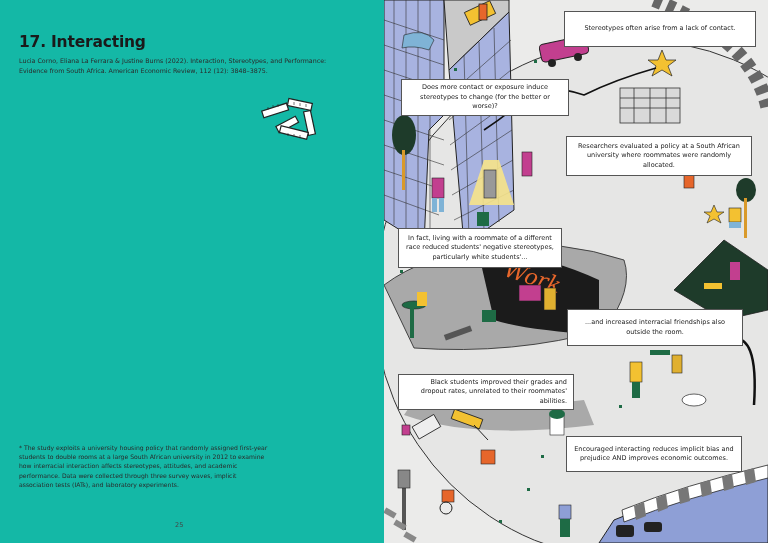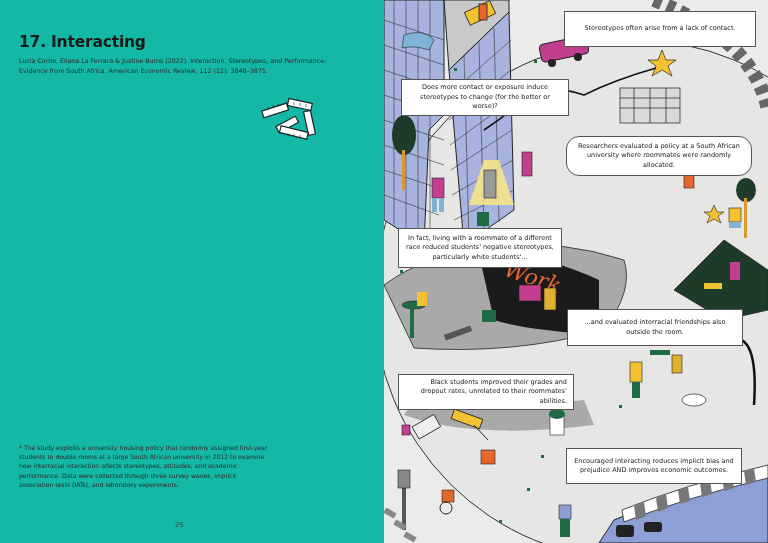--- a/index.html
+++ b/index.html
@@ -197,18 +197,18 @@
         <rect x="120" y="390" width="3" height="3"></rect>
         <rect x="157" y="455" width="3" height="3"></rect>
       <rect x="143" y="488" width="3" height="3"></rect>
         <rect x="115" y="520" width="3" height="3"></rect>
         <rect x="235" y="405" width="3" height="3"></rect>
     </g>
   </svg>
 
   <div class="caption" style="left:180px;top:11px;width:192px;height:36px;">Stereotypes often arise from a lack of contact.</div>
   <div class="caption" style="left:17px;top:79px;width:168px;height:37px;">Does more contact or exposure induce stereotypes to change (for the better or worse)?</div>
-  <div class="caption" style="left:182px;top:136px;width:186px;height:40px;border-radius:13px;">Researchers evaluated a policy at a South African university where roommates were randomly allocated.</div>
+  <div class="caption" style="left:182px;top:136px;width:186px;height:40px;">Researchers evaluated a policy at a South African university where roommates were randomly allocated.</div>
   <div class="caption" style="left:14px;top:228px;width:164px;height:40px;">In fact, living with a roommate of a different race reduced students' negative stereotypes, particularly white students'...</div>
-  <div class="caption" style="left:183px;top:309px;width:176px;height:37px;">...and evaluated interracial friendships also outside the room.</div>
+  <div class="caption" style="left:183px;top:309px;width:176px;height:37px;">...and increased interracial friendships also outside the room.</div>
   <div class="caption" style="left:14px;top:374px;width:176px;height:36px;text-align:right;">Black students improved their grades and dropout rates, unrelated to their roommates' abilities.</div>
-  <div class="caption" style="left:182px;top:436px;width:176px;height:36px;margin-top:12px;">Encouraged interacting reduces implicit bias and prejudice AND improves economic outcomes.</div>
+  <div class="caption" style="left:182px;top:436px;width:176px;height:36px;">Encouraged interacting reduces implicit bias and prejudice AND improves economic outcomes.</div>
 </div>
 
 </body></html>

